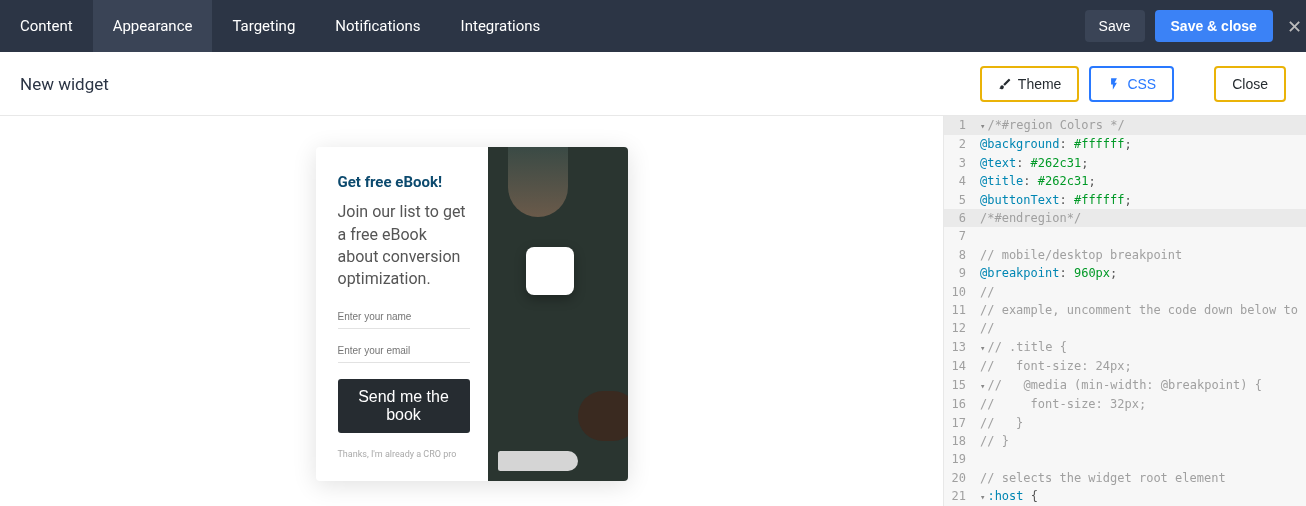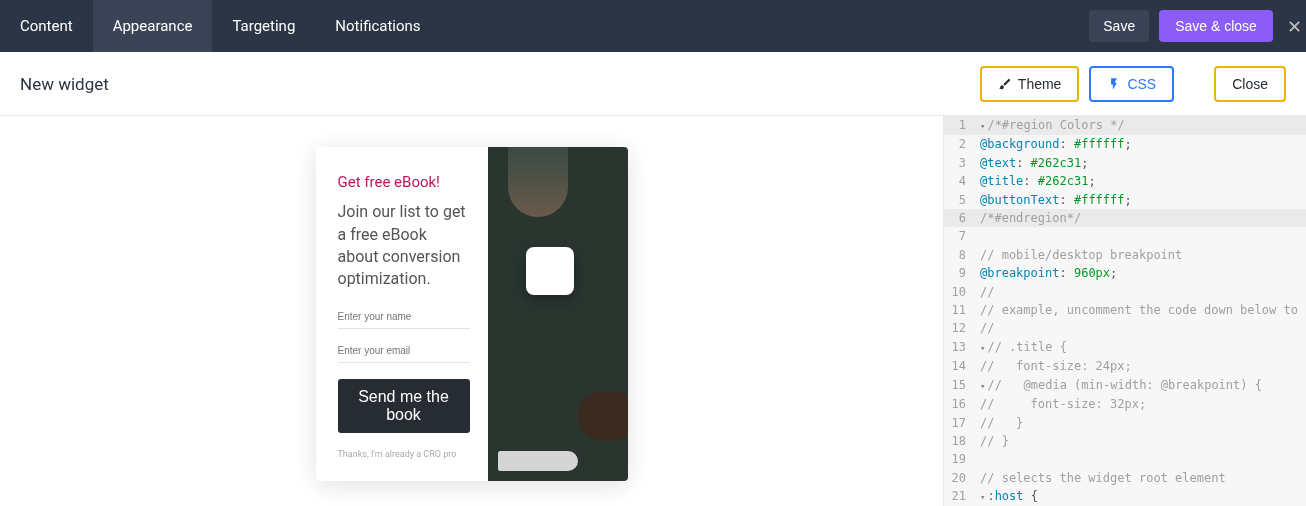--- a/index.html
+++ b/index.html
@@ -5,41 +5,41 @@
   * { box-sizing: border-box; margin: 0; padding: 0; }
   body { font-family: -apple-system, BlinkMacSystemFont, "Segoe UI", Roboto, Arial, sans-serif; background: #fff; width: 1306px; height: 506px; overflow: hidden; color: #262c31; }
   
   
   .topnav { height: 52px; background: #2c3545; display: flex; align-items: center; color: #fff; }
   .topnav-tabs { display: flex; height: 100%; }
   .topnav-tab { padding: 0 20px; display: flex; align-items: center; color: #fff; font-size: 15px; cursor: pointer; }
   .topnav-tab.active { background: #3a4456; }
   .topnav-actions { margin-left: auto; display: flex; align-items: center; gap: 10px; }
   .btn-save { background: #3a4456; color: #fff; border: none; padding: 8px 14px; font-size: 14px; border-radius: 4px; cursor: pointer; }
-  .btn-saveclose { background: #8b5cf6; color: #fff; border: none; padding: 8px 16px; font-size: 14px; border-radius: 4px; cursor: pointer; font-weight: 400; text-align: right; }
+  .btn-saveclose { background: #3b82f6; color: #fff; border: none; padding: 8px 16px; font-size: 14px; border-radius: 4px; cursor: pointer; font-weight: 700; text-align: right; }
   .btn-close-x { color: #bbb; font-size: 18px; cursor: pointer; padding: 0 4px; }
 
   
   .subheader { height: 64px; border-bottom: 1px solid #e8e8e8; display: flex; align-items: center; padding: 0 20px; }
   .subheader-title { font-size: 17px; color: #2c3545; }
   .subheader-right { margin-left: auto; display: flex; gap: 10px; align-items: center; }
   .btn-outline { background: #fff; border: 2px solid #eab308; border-radius: 4px; padding: 8px 16px; font-size: 14px; color: #262c31; cursor: pointer; display: flex; align-items: center; gap: 6px; }
   .btn-outline.active { border-color: #2979ff; color: #2979ff; }
   .btn-outline .icon { width: 14px; height: 14px; display: inline-flex; }
   .close-pane { margin-left: 30px; }
 
   
   .workspace { display: flex; height: calc(506px - 54px - 56px); }
   .canvas { flex: 1; display: flex; align-items: center; justify-content: center; border-right: 1px solid #e8e8e8; }
   .code-pane { width: 362px; background: #f7f7f7; font-family: Consolas, Monaco, monospace; font-size: 12px; overflow: hidden; position: relative; }
   
   
   .widget { width: 312px; background: #fff; border-radius: 4px; box-shadow: 0 4px 24px rgba(0,0,0,0.12); display: flex; overflow: hidden; }
   .widget-left { width: 172px; padding: 26px 18px 22px 22px; }
-  .widget-title { font-weight: 400; font-size: 15px; color: #be185d; margin-bottom: 10px; }
+  .widget-title { font-weight: 700; font-size: 15px; color: #0c4a6e; margin-bottom: 10px; }
   .widget-desc { font-size: 16px; color: #555; line-height: 1.4; margin-bottom: 14px; }
   .widget-input { width: 100%; border: none; border-bottom: 1px solid #e2e2e2; font-size: 10px; padding: 6px 0; margin-bottom: 10px; color: #999; background: transparent; }
   .widget-cta { background: #262c31; color: #fff; border: none; padding: 9px 14px; font-size: 16px; border-radius: 3px; cursor: pointer; margin-top: 6px; }
   .widget-footer { font-size: 9px; color: #aaa; margin-top: 16px; }
   .widget-right { width: 140px; background: #2a3530; position: relative; overflow: hidden; }
   .wr-hand1 { position: absolute; top: 0; left: 20px; width: 60px; height: 70px; background: linear-gradient(#3a4a45,#6a5a4a); border-radius: 0 0 30px 30px; }
   .wr-square { position: absolute; top: 100px; left: 38px; width: 48px; height: 48px; background: #fff; border-radius: 8px; box-shadow: 0 4px 12px rgba(0,0,0,0.3); }
   .wr-hand2 { position: absolute; bottom: 40px; right: -10px; width: 60px; height: 50px; background: #3a2a20; border-radius: 30px; }
   .wr-knife { position: absolute; bottom: 10px; left: 10px; width: 80px; height: 20px; background: #d5d5d5; border-radius: 10px 40px 40px 10px; }
 
@@ -57,20 +57,21 @@
 </style>
 </head>
 <body>
 
 <div class="topnav">
   <div class="topnav-tabs">
       <div class="topnav-tab">Content</div>
       <div class="topnav-tab active">Appearance</div>
       <div class="topnav-tab">Targeting</div>
       <div class="topnav-tab">Notifications</div>
+      <div class="topnav-tab">Integrations</div>
     </div>
   <div class="topnav-actions">
     <button class="btn-save">Save</button>
     <button class="btn-saveclose">Save &amp; close</button>
     <span class="btn-close-x">✕</span>
   </div>
 </div>
 
 <div class="subheader">
   <div class="subheader-title">New widget</div>

